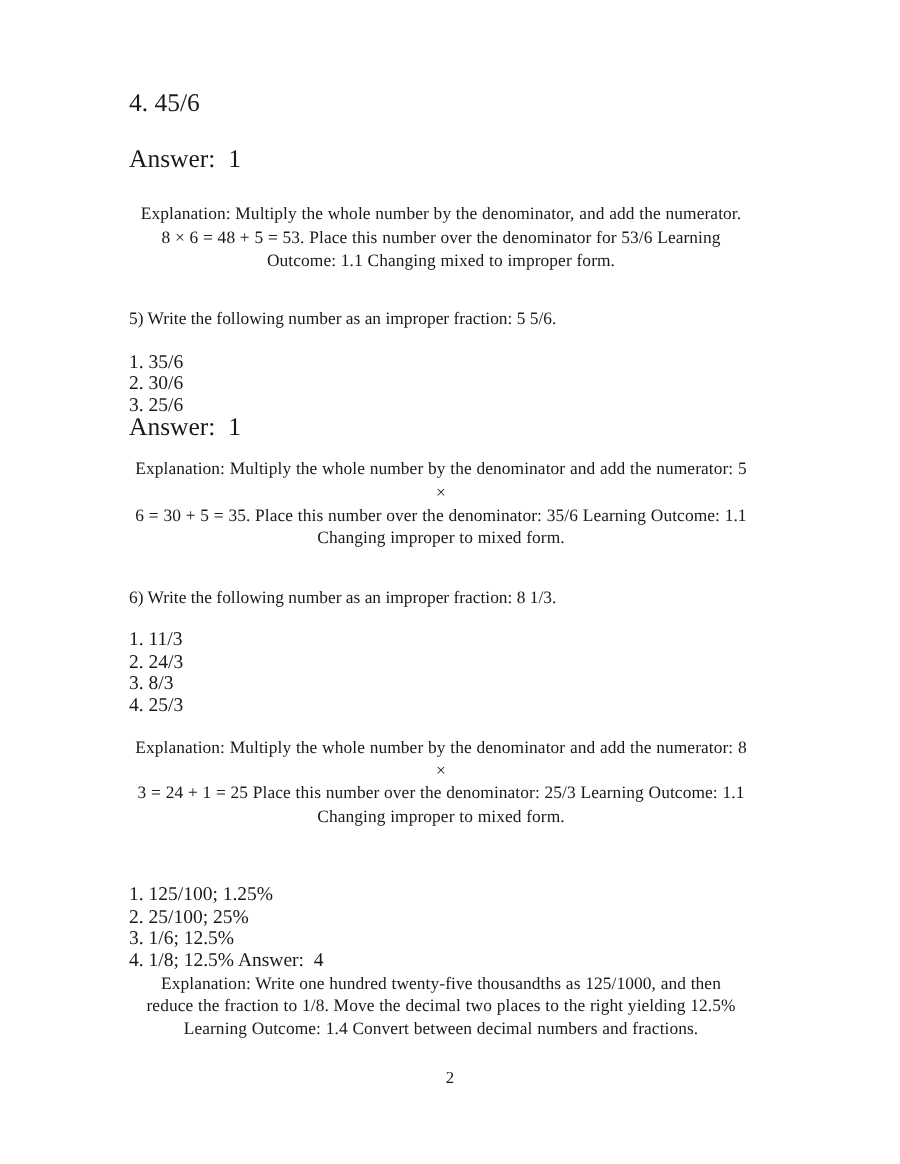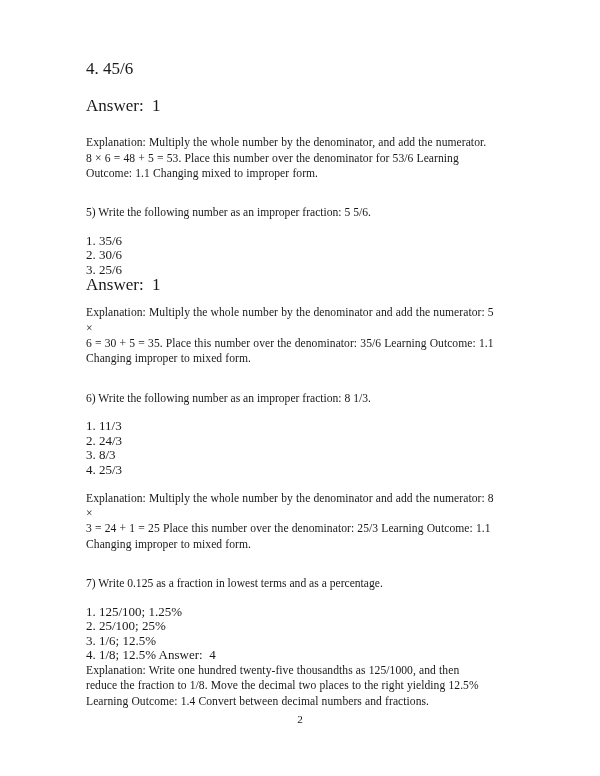--- a/index.html
+++ b/index.html
@@ -38,21 +38,21 @@
   }
   .question-group + .question-group {
     margin-top: 24px;
   }
   p.line,
   p.para {
     margin: 0;
     padding: 0;
     font-size: 11.6px;
     line-height: 15.4px;
-    text-align: left;
+    text-align: center;
     letter-spacing: 0.05px;
     word-spacing: 0.2px;
   }
   p.para {
     text-indent: 0;
   }
   .stem {
     margin: 0;
     font-size: 11.6px;
     line-height: 15.4px;
@@ -137,21 +137,20 @@
       </ul>
       <div class="gap-md"></div>
       <div>
         <p class="para">Explanation:  Multiply the whole number by the denominator and add the numerator: 8 ×</p>
         <p class="para">3 = 24 + 1 = 25 Place this number over the denominator: 25/3 Learning Outcome:  1.1</p>
         <p class="para">Changing improper to mixed form.</p>
       </div>
     </div>
 
     <div class="question-group">
-      <p class="stem">7) Write 0.125 as a fraction in lowest terms and as a percentage.</p>
       <div class="gap-md"></div>
       <ul class="options">
         <li>1. 125/100; 1.25%</li>
         <li>2. 25/100; 25%</li>
         <li>3. 1/6; 12.5%</li>
         <li>4. 1/8; 12.5% Answer:  4</li>
       </ul>
       <div>
         <p class="para">Explanation:  Write one hundred twenty-five thousandths as 125/1000, and then</p>
         <p class="para">reduce the fraction to 1/8. Move the decimal two places to the right yielding 12.5%</p>

